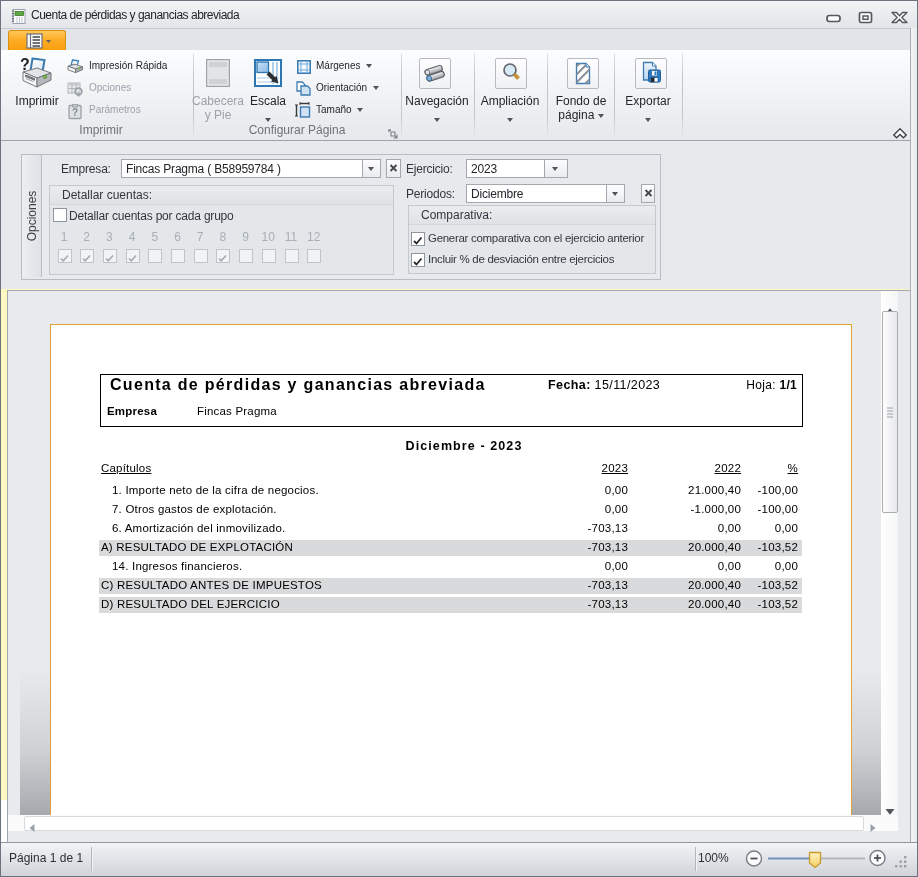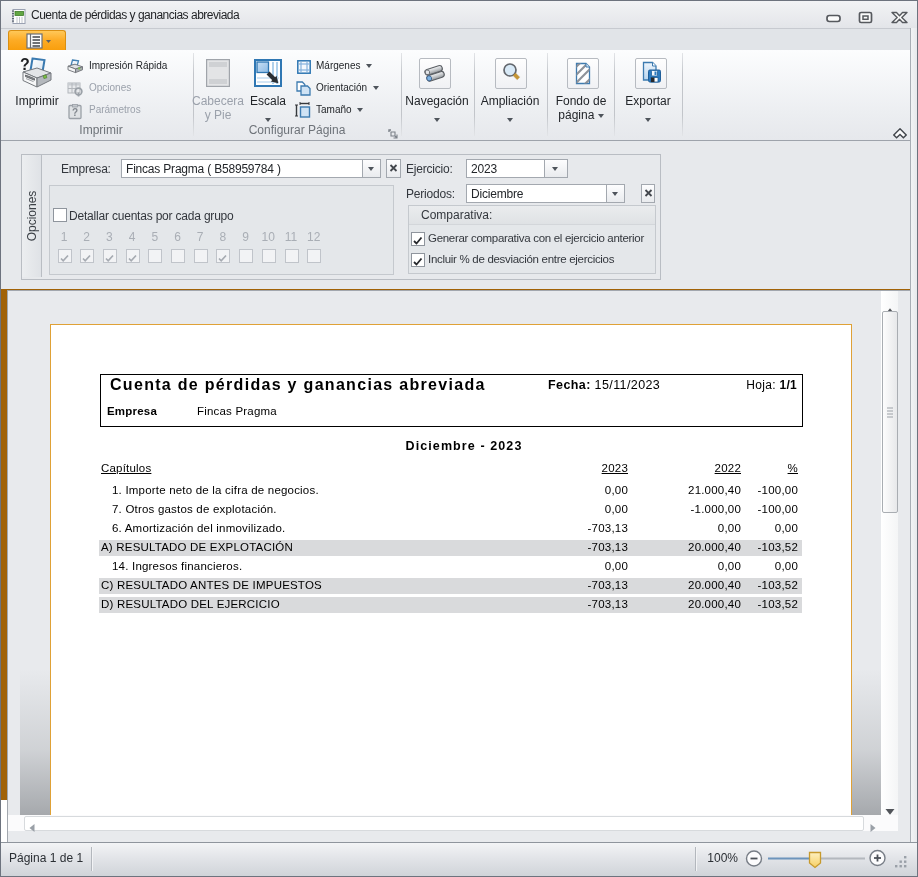--- a/index.html
+++ b/index.html
@@ -1,17 +1,17 @@
 <!DOCTYPE html>
 <html><head>
 <meta charset="utf-8">
 <style>
   html,body{margin:0;padding:0;}
   body{width:918px;height:877px;overflow:hidden;font-family:"Liberation Sans",sans-serif;}
-  .win{position:relative;width:918px;height:800px;background:#a16207;}
+  .win{position:relative;width:918px;height:800px;background:#fef9c3;}
   .edge{position:absolute;background:#6d737e;z-index:50;}
   .abs{position:absolute;}
   
   .titlebar{left:1px;top:1px;width:916px;height:27px;background:linear-gradient(#f2f3f5,#e3e5e9);}
   .title-text{left:31px;top:8px;font-size:12px;letter-spacing:-0.5px;color:#1f2124;}
   
   .tabrow{left:1px;top:28px;width:916px;height:22px;background:#e1e4e8;border-top:1px solid #c7cad0;}
   .apptab{left:7px;top:1px;width:56px;height:21px;background:linear-gradient(#ffc859,#fdab24 45%,#f89c08);border:1px solid #d98f12;border-bottom:none;border-radius:3px 3px 0 0;}
   
   .ribbon{left:1px;top:50px;width:915px;height:90px;background:linear-gradient(#fcfdfe,#eceef1 70%,#e6e8ec);border-bottom:1px solid #9ea3ab;}
@@ -315,20 +315,23 @@
         <div class="combobtn">
             <span class="dd" style="position:absolute;left:5px;top:7px;"></span>
           </div>
       </div>
       <div class="abs xbtn" style="left:364px;top:4px;width:13px;height:17px;">
         <svg width="13" height="17" viewBox="0 0 13 17">
             <path d="M3.5 5 L9.5 11 M9.5 5 L3.5 11" stroke="#43474d" stroke-width="1.8"></path>
           </svg>
       </div>
       <div class="abs groupbox" style="left:27px;top:30px;width:343px;height:88px;">
+        <div class="gbhead">
+            <span>Detallar cuentas:</span>
+          </div>
         <div class="abs cb" style="left:3px;top:22px;"></div>
         <div class="abs lbl" style="left:19px;top:23px;">Detallar cuentas por cada grupo</div>
         <div class="abs" id="numrow" style="left:0;top:44px;">
             <span class="abs num" style="left:4.0px;top:0;">1</span>
             <span class="abs num" style="left:26.7px;top:0;">2</span>
             <span class="abs num" style="left:49.4px;top:0;">3</span>
             <span class="abs num" style="left:72.1px;top:0;">4</span>
             <span class="abs num" style="left:94.8px;top:0;">5</span>
             <span class="abs num" style="left:117.5px;top:0;">6</span>
             <span class="abs num" style="left:140.2px;top:0;">7</span>
@@ -471,21 +474,21 @@
             <path d="M1.5 1 L6.5 5 L1.5 9 Z" fill="#9aa0a7"></path>
           </svg></div>
     </div>
   </div>
   <div class="abs" style="left:910px;top:28px;width:1px;height:814px;background:#a9aeb5;"></div>
   <div class="abs" style="left:911px;top:28px;width:6px;height:814px;background:linear-gradient(90deg,#f2f3f5,#e7e9ec);"></div>
   <div class="abs status" id="status">
     <div class="abs sbtext" style="left:8px;top:8px;">Página 1 de 1</div>
     <div class="abs" style="left:90px;top:4px;width:1px;height:24px;background:#b3b7bd;border-right:1px solid #f2f3f5;"></div>
     <div class="abs" style="left:694px;top:4px;width:1px;height:24px;background:#b3b7bd;border-right:1px solid #f2f3f5;"></div>
-    <div class="abs sbtext" style="left:697px;top:8px;width:40px;text-align:right;">100%</div>
+    <div class="abs sbtext" style="left:697px;top:8px;width:40px;text-align:left;">100%</div>
     <div class="abs" style="left:744px;top:6px;">
       <svg width="170" height="22" viewBox="0 0 170 22">
         <circle cx="9" cy="9.5" r="7.5" fill="#fcfcfd" stroke="#777d86" stroke-width="1.4"></circle>
         <line x1="5.5" y1="9.5" x2="12.5" y2="9.5" stroke="#4c5158" stroke-width="1.8"></line>
         <line x1="23" y1="9.5" x2="70" y2="9.5" stroke="#6d94bc" stroke-width="2"></line>
         <line x1="70" y1="9.5" x2="120" y2="9.5" stroke="#b4b8be" stroke-width="2"></line>
         <path d="M64.5 3.5 L75.5 3.5 L75.5 14 L70 18.5 L64.5 14 Z" fill="url(#yg)" stroke="#c79a2d" stroke-width="1.3"></path>
         <defs>
             <linearGradient id="yg" x1="0" y1="0" x2="0" y2="1">
               <stop offset="0" stop-color="#fdf0c0"></stop>

